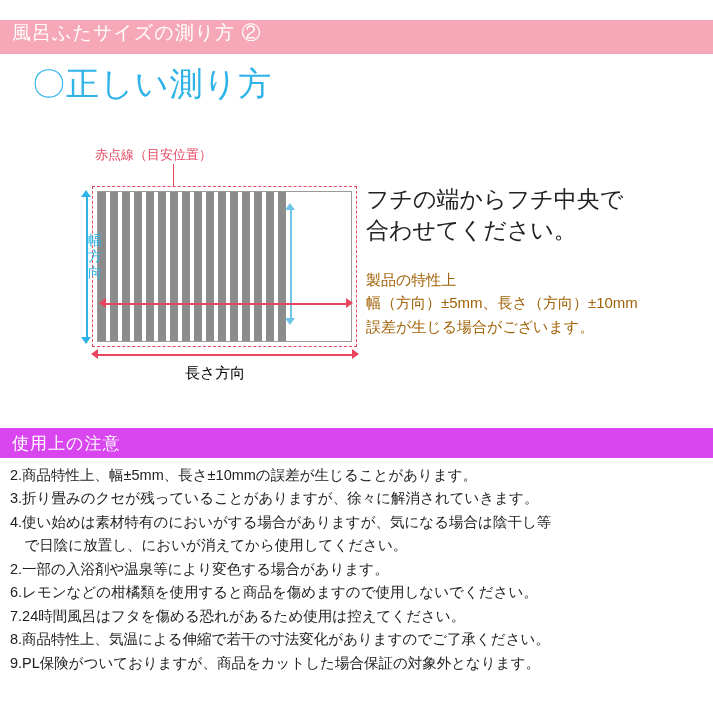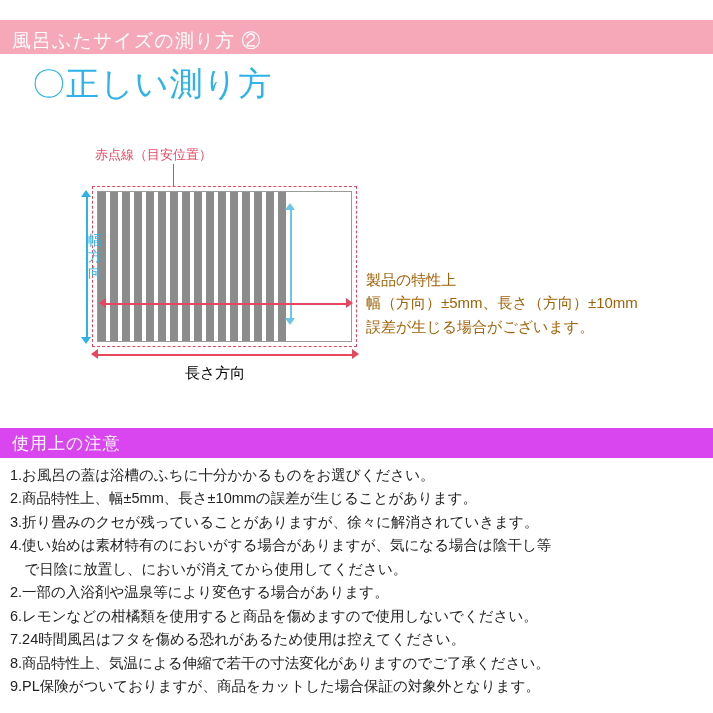--- a/index.html
+++ b/index.html
@@ -23,21 +23,21 @@
 
   
   .top-bar {
     position: absolute;
     left: 0;
     top: 20px;
     width: 713px;
     height: 34px;
     background: #f6a8b8;
     display: flex;
-    align-items: flex-end;
+    align-items: flex-start;
   }
   .top-bar-text {
     color: #ffffff;
     font-size: 19px;
     letter-spacing: 1px;
     padding-left: 12px;
     font-weight: normal;
   }
 
   
@@ -365,29 +365,30 @@
     <div class="blue-v-arrow">
       <div class="line"></div>
       <div class="av-head head-t"></div>
       <div class="av-head head-b"></div>
     </div>
 
     <div class="label-width">幅方向</div>
     <div class="label-length">長さ方向</div>
   </div>
 
+  <div class="right-main">フチの端からフチ中央で
+合わせてください。</div>
   <div class="right-sub">製品の特性上
 幅（方向）±5mm、長さ（方向）±10mm
 誤差が生じる場合がございます。</div>
 
   <div class="notes-bar">
     <span class="notes-bar-text">使用上の注意</span>
   </div>
   <div class="notes-list">
-    <div class="note">1.お風呂の蓋は浴槽のふちに十分かかるものをお選びください。</div>
     <div class="note">2.商品特性上、幅±5mm、長さ±10mmの誤差が生じることがあります。</div>
     <div class="note">3.折り畳みのクセが残っていることがありますが、徐々に解消されていきます。</div>
     <div class="note">4.使い始めは素材特有のにおいがする場合がありますが、気になる場合は陰干し等
 　で日陰に放置し、においが消えてから使用してください。</div>
     <div class="note">2.一部の入浴剤や温泉等により変色する場合があります。</div>
     <div class="note">6.レモンなどの柑橘類を使用すると商品を傷めますので使用しないでください。</div>
     <div class="note">7.24時間風呂はフタを傷める恐れがあるため使用は控えてください。</div>
     <div class="note">8.商品特性上、気温による伸縮で若干の寸法変化がありますのでご了承ください。</div>
     <div class="note">9.PL保険がついておりますが、商品をカットした場合保証の対象外となります。</div>
   </div>

